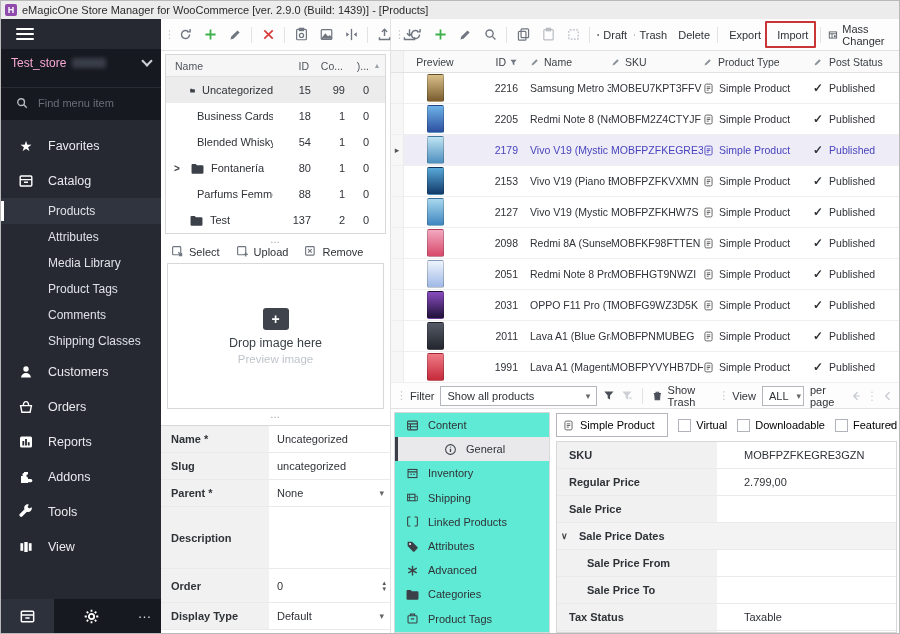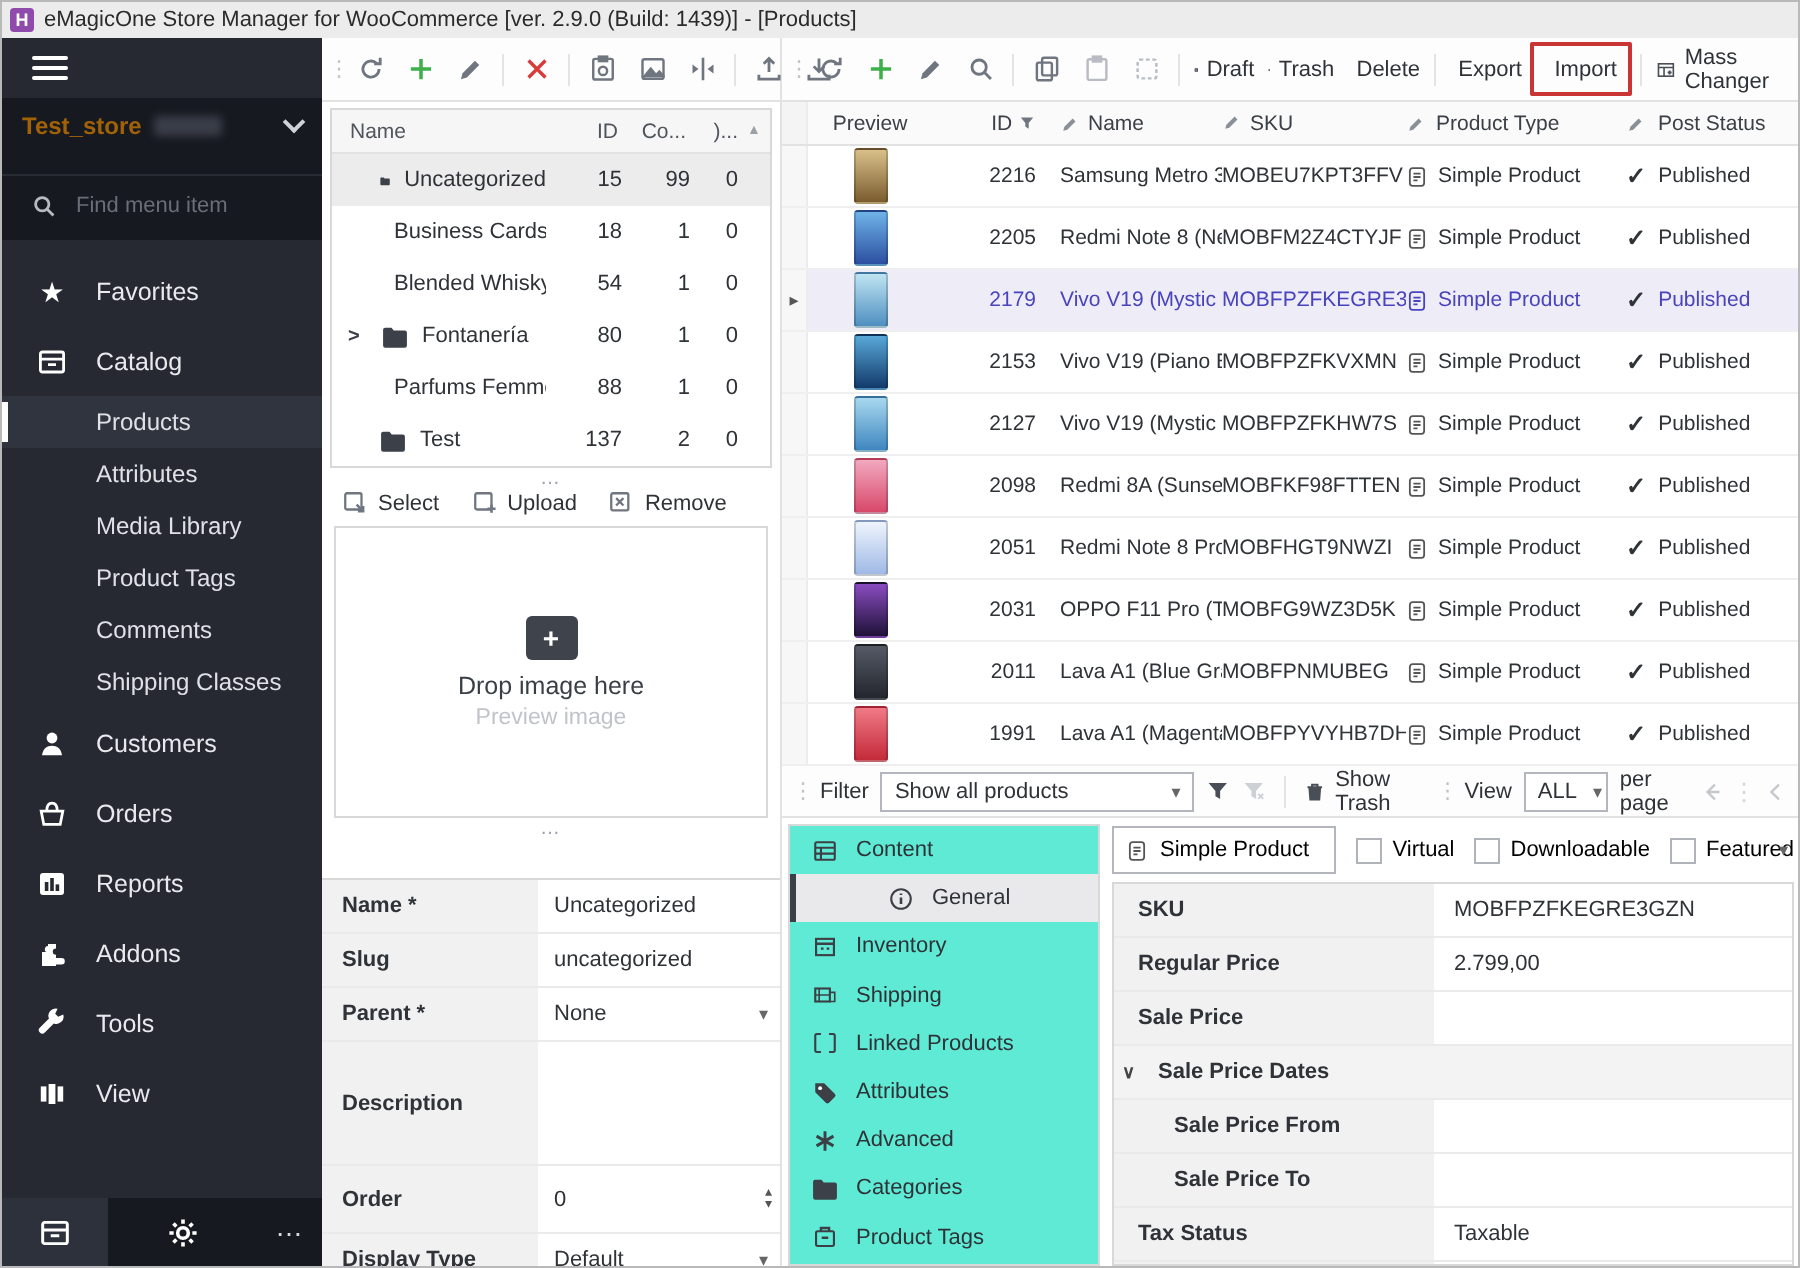--- a/index.html
+++ b/index.html
@@ -10,21 +10,21 @@
   .titlebar { height:18px; background:#ececec; display:flex; align-items:center; gap:5px; padding:0 4px; font-size:11px; color:#2b2b2b; flex:none; }
   .logo { width:12px; height:12px; background:#8f4bab; color:#fff; font-size:9px; font-weight:bold; display:flex; align-items:center; justify-content:center; border-radius:2px; }
 
   .body-row { flex:1; display:flex; overflow:hidden; }
 
   
   .sidebar { width:160px; background:#262932; color:#e7e9ee; display:flex; flex-direction:column; flex:none; }
   .hamburger { height:30px; padding:9px 0 0 15px; cursor:pointer; }
   .hamburger i { display:block; width:18px; height:2px; background:#fff; margin-bottom:3px; border-radius:1px; }
   .store { background:#171920; padding:7px 10px 9px; display:flex; align-items:center; gap:6px; }
-  .store-name { font-size:12px; font-weight:bold; color:#a16207; }
+  .store-name { font-size:12px; font-weight:normal; color:#f9a8d4; }
   .store-blur { width:34px; height:10px; background:#3a3e49; filter:blur(2px); border-radius:2px; }
   .store-chev { margin-left:auto; border:solid #cfd2d8; border-width:0 2px 2px 0; padding:3px; transform:rotate(45deg); margin-top:-4px; }
   .store-sub { background:#171920; height:8px; }
   .search-row { background:#171920; border-top:1px solid #272b34; padding:8px 14px 10px; display:flex; align-items:center; gap:9px; }
   .search-row input { background:transparent; border:none; outline:none; color:#c7cad1; font-size:11px; width:100px; font-family:"Liberation Sans",sans-serif; }
   .search-row input::placeholder { color:#696e79; }
   .nav { flex:1; padding-top:8px; overflow:hidden; }
   .nav-item { height:35px; display:flex; align-items:center; gap:13px; padding-left:16px; font-size:12.5px; cursor:pointer; position:relative; color:#e9eaee; }
   .nav-item.sub { padding-left:47px; height:26px; font-size:12px; color:#dfe1e6; }
   .nav-item.selected { background:#30343f;text-align:center; }
@@ -66,21 +66,21 @@
   .tr-co { width:34px; text-align:right; }
   .tr-x { width:26px; text-align:right; padding-right:2px; }
   .tr-pad { width:14px; }
   .resize-h { height:10px; display:flex; align-items:center; justify-content:center; color:#9aa0a8; font-size:10px; letter-spacing:1px; cursor:row-resize; flex:none; }
   .img-btns { display:flex; align-items:center; gap:16px; padding:1px 10px 3px; font-size:11px; color:#2f3237; flex:none; }
   .img-btn { display:flex; align-items:center; gap:5px; cursor:pointer; }
   .drop-area { margin:2px 6px 0; border:1px solid #d8d8d8; height:146px; display:flex; flex-direction:column; align-items:center; justify-content:center; gap:3px; flex:none; }
   .drop-icon { width:26px; height:22px; background:#3f434b; border-radius:3px; color:#fff; font-size:14px; font-weight:bold; display:flex; align-items:center; justify-content:center; margin-bottom:3px; }
   .drop-t1 { font-size:12.5px; color:#3a3f46; }
   .drop-t2 { font-size:11.5px; color:#c0c4c9; }
-  .cat-form { border-top:1px solid #d8d8d8; margin-top:20px; flex:1; display:flex; flex-direction:column; font-size:11px; overflow:hidden; }
+  .cat-form { border-top:1px solid #d8d8d8; margin-top:6px; flex:1; display:flex; flex-direction:column; font-size:11px; overflow:hidden; }
   .form-row { display:flex; border-bottom:1px solid #eaeaea; min-height:27px; }
   .form-row.tall { min-height:62px; }
   .form-row.spin { min-height:34px; }
   .form-label { width:108px; background:#f1f1f1; font-weight:bold; color:#2f3237; display:flex; align-items:center; padding-left:10px; flex:none; }
   .form-value { flex:1; display:flex; align-items:center; padding:0 16px 0 8px; color:#2f3237; position:relative; }
   .dd-arrow { position:absolute; right:6px; color:#666; font-size:9px; }
   .spinner { position:absolute; right:4px; display:flex; flex-direction:column; line-height:6px; font-size:7px; color:#555; }
 
   
   .right-col { flex:1; display:flex; flex-direction:column; overflow:hidden; }
@@ -117,21 +117,21 @@
   .type-row { display:flex; align-items:center; gap:10px; height:26px; margin-bottom:3px; font-size:11px; flex:none; }
   .type-select { width:152px; border:1px solid #b3b7bd; height:24px; display:flex; align-items:center; gap:6px; padding:0 6px; }
   .cbx { display:flex; align-items:center; gap:5px; }
   .cbx .box { width:13px; height:13px; border:1px solid #b0b4ba; background:#fff; }
   .prop-grid { border:1px solid #d8d8d8; flex:1; overflow:hidden; font-size:11px; }
   .prop-row { display:flex; height:27px; border-bottom:1px solid #eaeaea; }
   .prop-row.group { background:#f3f3f3; }
   .prop-label { width:160px; background:#f1f1f1; font-weight:bold; color:#2f3237; display:flex; align-items:center; padding-left:12px; gap:8px; flex:none; }
   .prop-label.indent { padding-left:30px; }
   .prop-label.group-l { background:transparent; padding-left:4px; }
-  .prop-value { flex:1; display:flex; align-items:center; padding-left:10px; background:#fff; color:#2f3237; }
+  .prop-value { flex:1; display:flex; align-items:center; padding-left:27px; background:#fff; color:#2f3237; }
   .prop-row.group .prop-value { background:transparent; }
   .gchev { font-size:9px; color:#444; width:10px; }
 
   svg { display:block; }
 </style>
 </head>
 <body>
 
 <div class="app">
 

